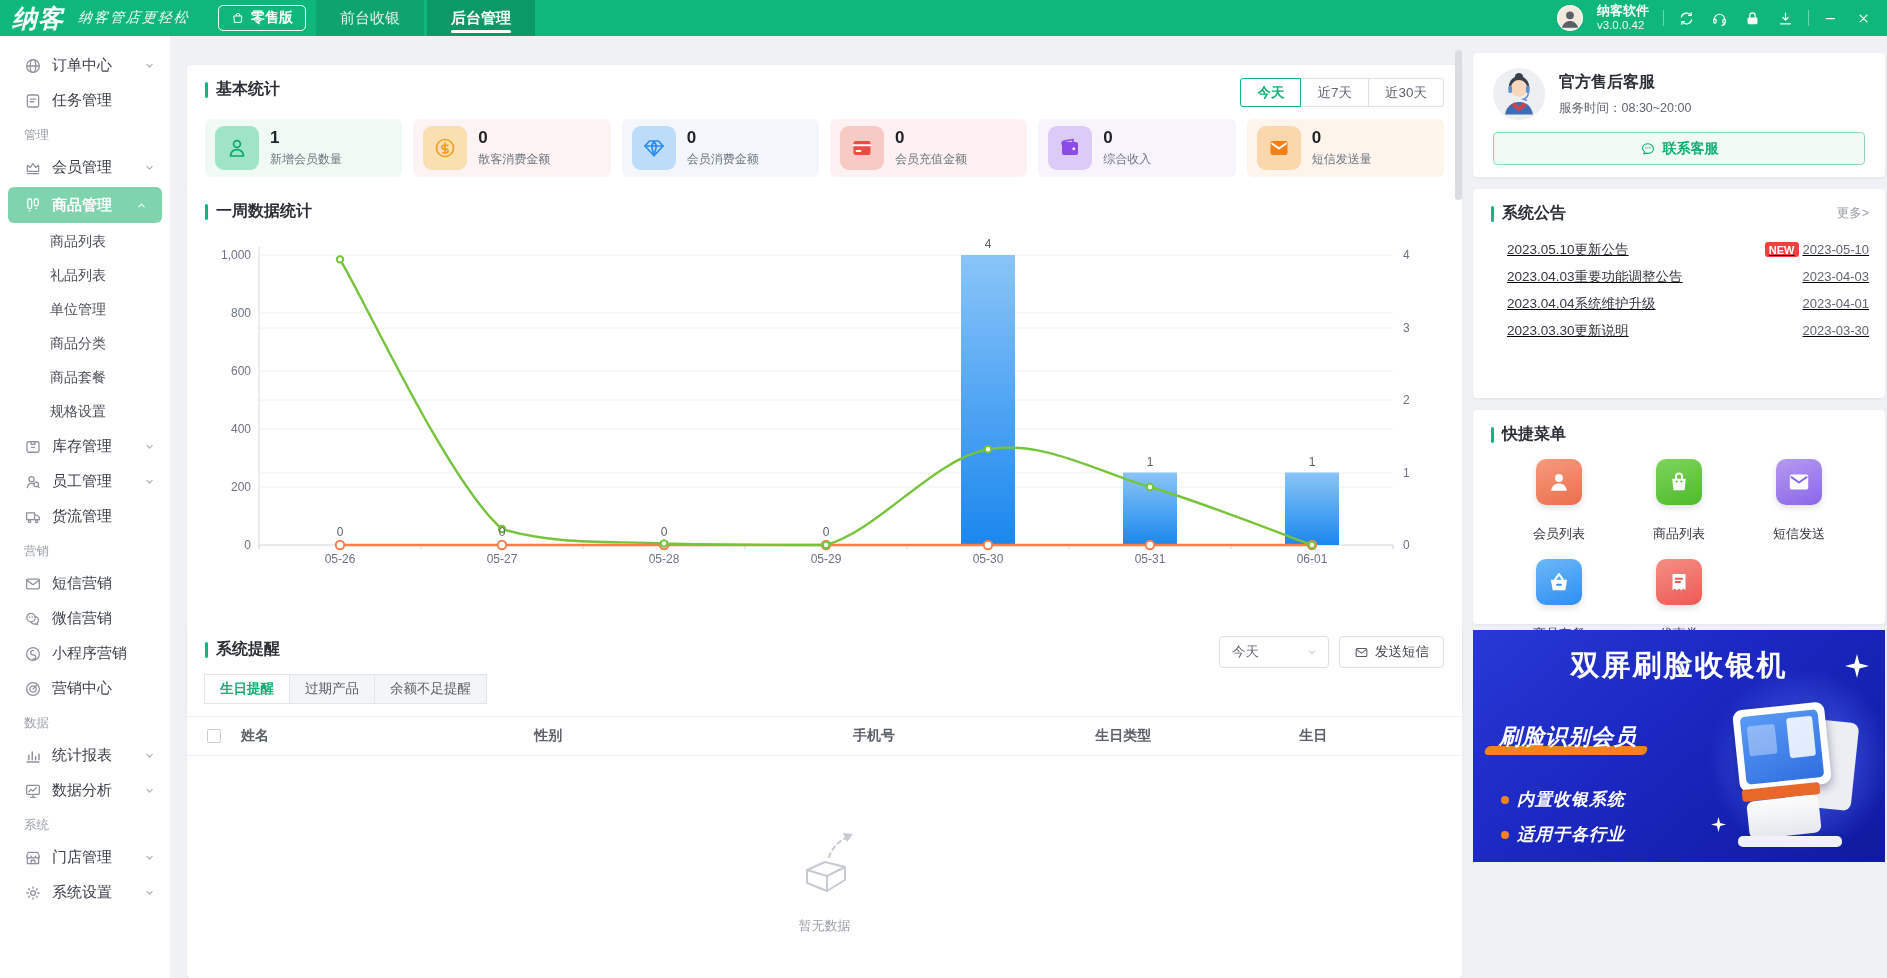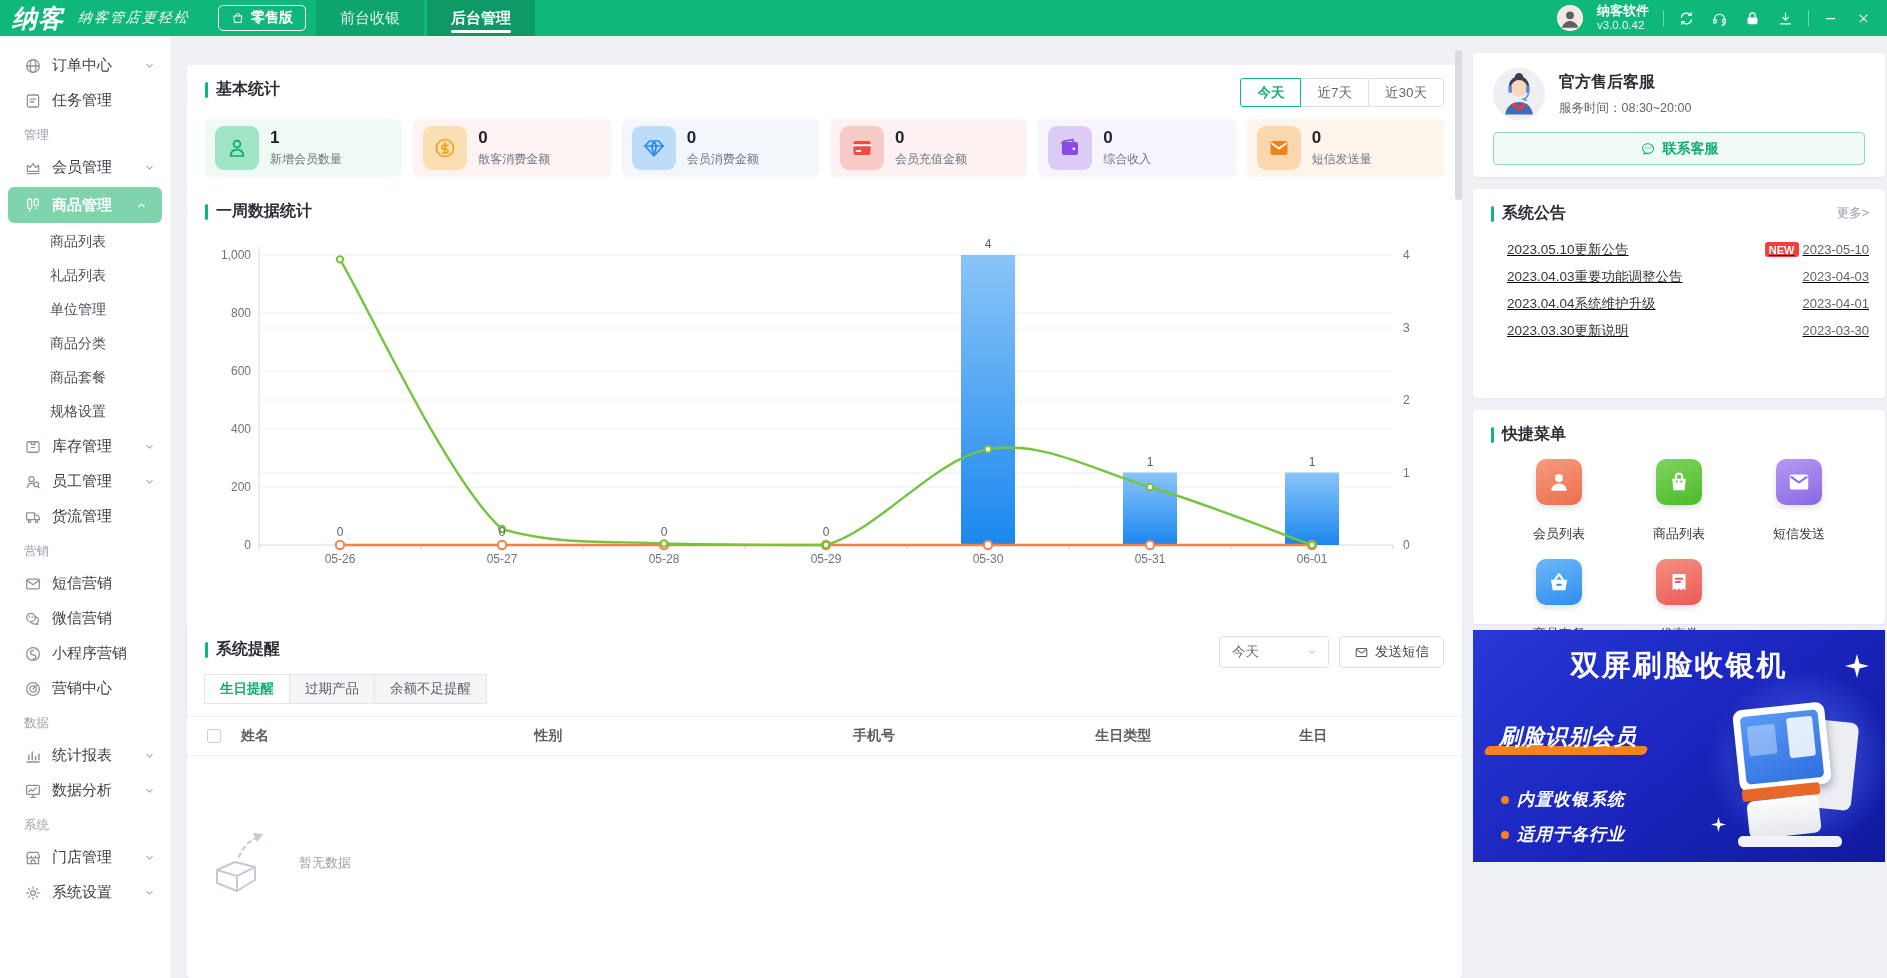--- a/index.html
+++ b/index.html
@@ -87,21 +87,21 @@
   .sms-btn .ic { width:15px; height:15px; color:#565c66; }
   .rem-tabs { display:flex; margin:14px 18px 0; }
   .rtab { height:30px; padding:0 15px; display:flex; align-items:center; font-size:13.5px;
     border:1px solid #e2e5ea; background:#f4f5f7; color:#565c66; margin-left:-1px; cursor:pointer; }
   .rtab.active { background:#fff; color:#0fae72; font-weight:700; z-index:2; position:relative; }
   .rem-thead { display:flex; align-items:center; height:40px; margin-top:12px;
     border-top:1px solid #eef0f4; border-bottom:1px solid #eef0f4; font-size:14px; font-weight:700; color:#5a6068; }
   .tc0 { width:54px; display:flex; justify-content:center; }
   .cbx { width:14px; height:14px; border:1px solid #c9ced6; border-radius:2px; background:#fff; cursor:pointer; }
   .tc1{width:23%}.tc2{width:25%}.tc3{width:19%}.tc4{width:16%}.tc5{flex:1}
-  .empty { position:absolute; left:0; right:0; top:200px; display:flex; flex-direction:row;
+  .empty { position:absolute; left:0; right:0; top:200px; display:flex; flex-direction:column;
     align-items:center; gap:16px; }
   .empty-text { font-size:13px; color:#9aa0a8; }
 
   
   #svcPanel { left:1473px; top:53px; width:412px; height:124px; padding:15px 20px; }
   .svc-row { display:flex; align-items:center; gap:14px; }
   .svc-ava { width:52px; height:52px; border-radius:50%; overflow:hidden; background:#edeff2; }
   .svc-title { font-size:16px; font-weight:700; color:#2b2f36; }
   .svc-hours { font-size:12.5px; color:#5f6670; margin-top:7px; }
   .svc-btn { margin-top:12px; height:33px; width:100%; border:1px solid #8ddbb6; border-radius:4px;

